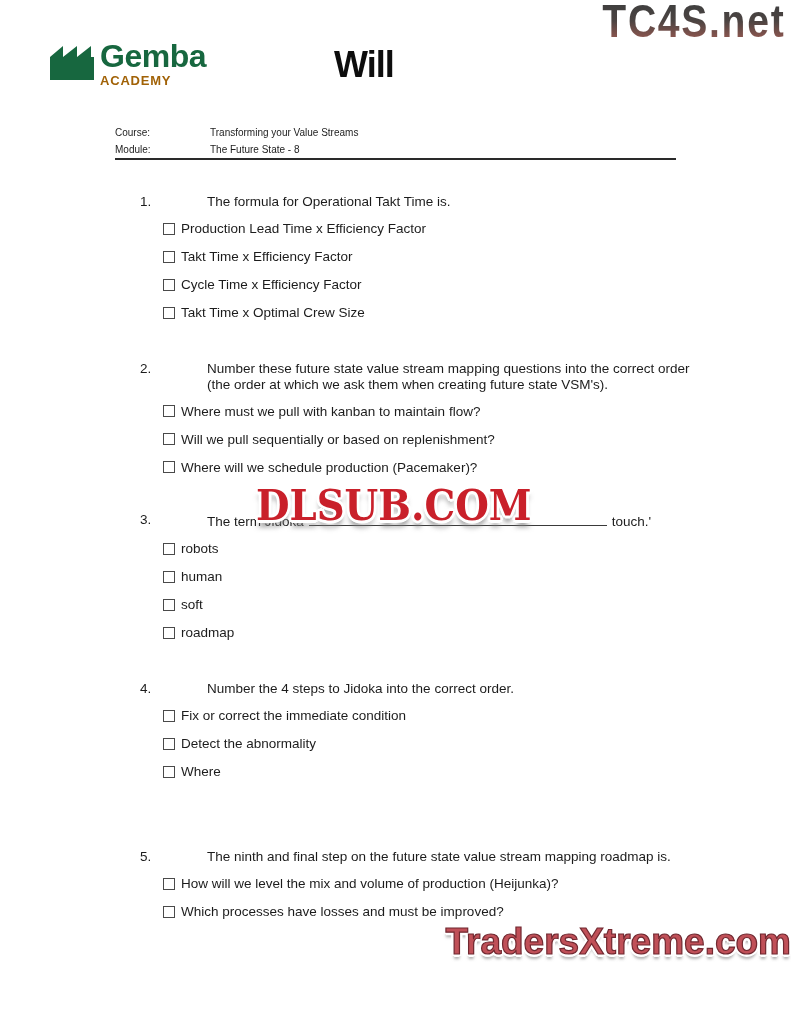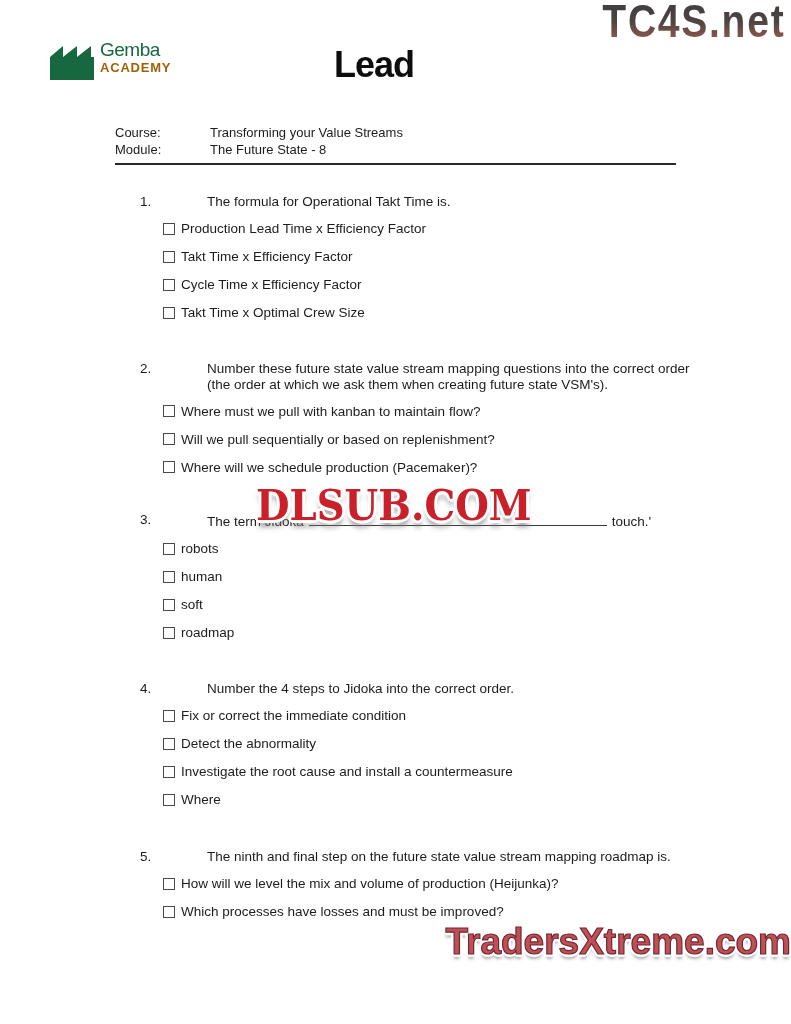--- a/index.html
+++ b/index.html
@@ -9,21 +9,21 @@
     background:#ffffff;
     font-family:"Liberation Sans", sans-serif;
     color:#1c1c1c;
     overflow:hidden;
   }
 
   
   .logo{position:absolute;left:50px;top:40px;display:flex;align-items:flex-start;gap:6px;}
   .logo-icon svg{display:block;}
   .logo-text{display:flex;flex-direction:column;line-height:1;}
-  .logo-name{font-size:19px;font-weight:normal;color:#17673f;letter-spacing:-0.5px;}
+  .logo-name{font-size:32px;font-weight:bold;color:#17673f;letter-spacing:-0.5px;}
   .logo-sub{font-size:13px;font-weight:bold;color:#a16207;letter-spacing:0.8px;margin-top:2px;}
 
   .page-title{
     position:absolute;left:334px;top:44px;
     font-size:36px;font-weight:bold;color:#0d0d0d;letter-spacing:-1px;
   }
 
   .wm-tc4s{
     position:absolute;right:6px;top:-2px;
     font-size:46px;font-weight:bold;letter-spacing:2px;line-height:1;
@@ -33,22 +33,22 @@
   @supports ((-webkit-background-clip: text) or (background-clip: text)){
     .wm-tc4s{
       background:linear-gradient(180deg,#3f3f3f 12%,#4c4442 50%,#9a5a52 95%);
       -webkit-background-clip:text;background-clip:text;color:transparent;
     }
   }
 
   
   .meta{
     position:absolute;left:115px;top:124px;width:561px;
-    border-bottom:2px solid #2a2a2a;padding-bottom:5px;
-    font-size:13px;
+    border-bottom:2px solid #2a2a2a;
+    font-size:10px;
   }
   .meta-row{display:flex;line-height:17px;}
   .meta-label{width:95px;flex:none;}
 
   
   .questions{position:absolute;left:140px;top:0;width:600px;height:1024px;}
   .q-block{position:absolute;left:0;width:560px;}
   .q-1{top:194px}.q-2{top:361px}.q-3{top:512px}.q-4{top:681px}.q-5{top:849px}
   .q-head{display:flex;font-size:13.5px;line-height:15.5px;}
   .q-num{width:23px;flex:none;}
@@ -98,21 +98,21 @@
       <svg width="44" height="42" viewBox="0 0 44 42">
         <polygon points="0,40 0,17 13,6 13,17 27,6 27,17 41,6 41,17 44,17 44,40" fill="#17673f"></polygon>
       </svg>
     </span>
     <span class="logo-text">
       <span class="logo-name">Gemba</span>
       <span class="logo-sub">ACADEMY</span>
     </span>
   </div>
 
-  <div class="page-title">Lead</div>
+  <div class="page-title">Will</div>
 
   <div class="wm-tc4s">TC4S.net</div>
 
   <div class="meta">
     <div class="meta-row">
       <span class="meta-label">Course:</span>
       <span class="meta-value">Transforming your Value Streams</span>
     </div>
     <div class="meta-row">
       <span class="meta-label">Module:</span>
@@ -198,24 +198,20 @@
           <div class="opt">
             <span class="checkbox"></span>
             <span>Fix or correct the immediate condition</span>
           </div>
           <div class="opt">
             <span class="checkbox"></span>
             <span>Detect the abnormality</span>
           </div>
           <div class="opt">
             <span class="checkbox"></span>
-            <span>Investigate the root cause and install a countermeasure</span>
-          </div>
-          <div class="opt">
-            <span class="checkbox"></span>
             <span>Where</span>
           </div>
         </div>
       </div>
       <div class="q-block q-5">
         <div class="q-head">
           <span class="q-num">5.</span>
           <div class="q-text">The ninth and final step on the future state value stream mapping roadmap is.</div>
         </div>
         <div class="opts">

